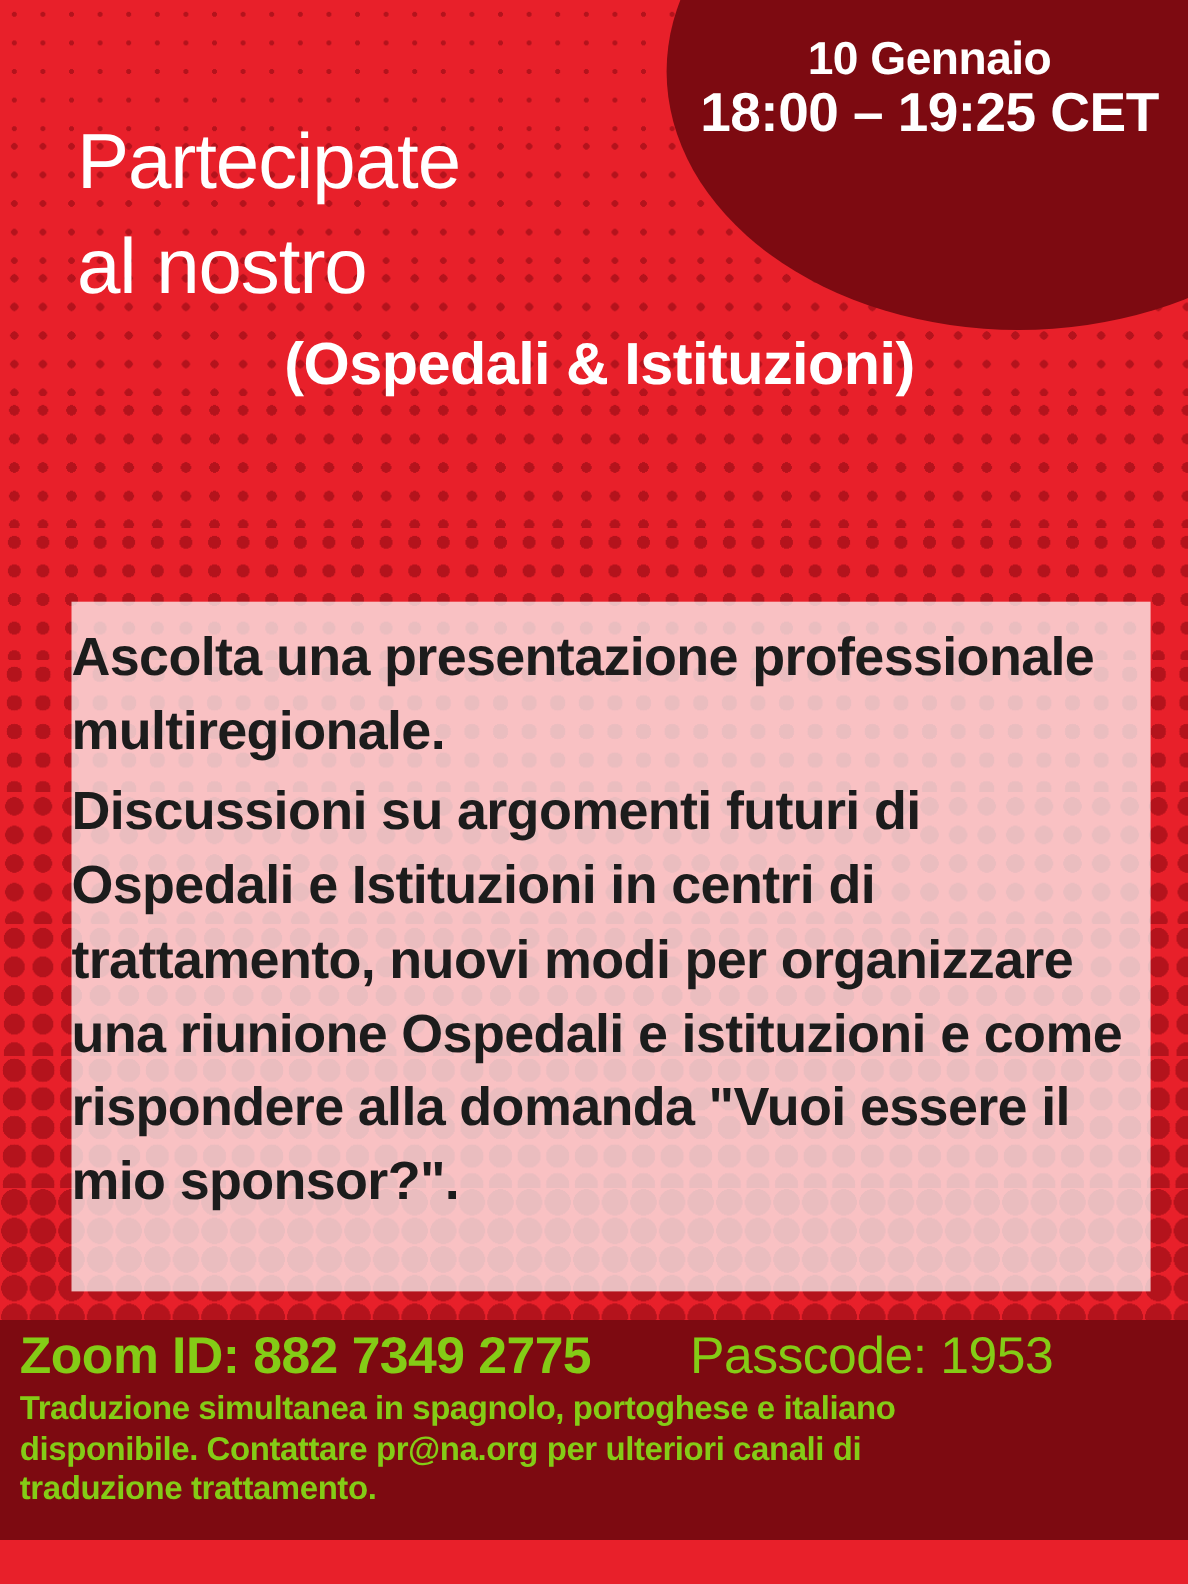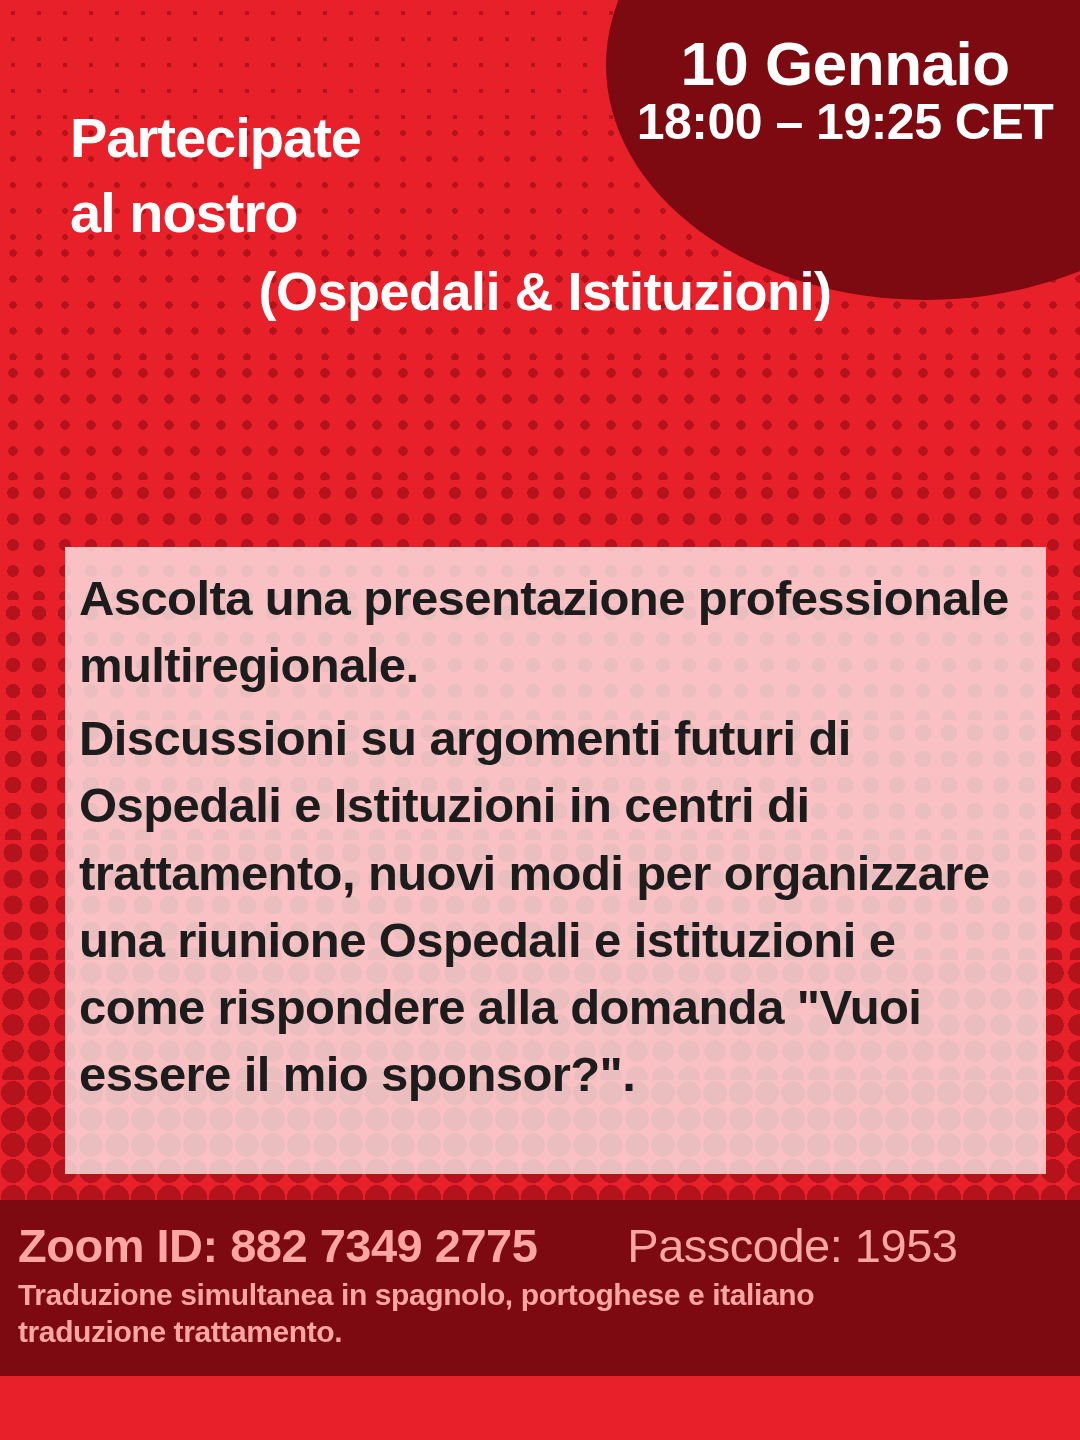--- a/index.html
+++ b/index.html
@@ -50,21 +50,21 @@
   .date-box {
     position: absolute;
     top: 32px;
     left: 620px;
     width: 450px;
     text-align: center;
     color: #ffffff;
     z-index: 6;
   }
   .date-day {
-    font-size: 62px;
+    font-size: 42px;
     font-weight: bold;
     line-height: 1.02;
     letter-spacing: -0.5px;
     white-space: nowrap;
   }
   .date-time {
     font-size: 50px;
     font-weight: bold;
     line-height: 1.1;
     letter-spacing: -0.5px;
@@ -74,22 +74,22 @@
   
   .headline {
     position: absolute;
     top: 100px;
     left: 70px;
     width: 950px;
     color: #ffffff;
     z-index: 5;
   }
   .headline .hl {
-    font-size: 56px;
-    font-weight: bold;
+    font-size: 71px;
+    font-weight: normal;
     line-height: 1.34;
     letter-spacing: -1px;
     white-space: nowrap;
   }
   .headline .sub {
     font-size: 54px;
     font-weight: bold;
     line-height: 1.3;
     letter-spacing: -0.5px;
     margin-top: 6px;
@@ -100,43 +100,43 @@
   
   .panel {
     position: absolute;
     left: 65px;
     top: 547px;
     width: 981px;
     height: 627px;
     background: rgba(255, 255, 255, 0.72);
     z-index: 4;
     box-sizing: border-box;
-    padding: 18px 14px 0 14px;
+    padding: 18px 14px 0 0;
   }
   .panel p {
     margin: 0;
     color: #1c1c1c;
     font-size: 49px;
     font-weight: bold;
     line-height: 1.37;
     letter-spacing: -0.6px;
   }
   .panel p + p { margin-top: 6px; }
 
   
   .footer {
     position: absolute;
     left: 0;
     right: 0;
     top: 1200px;
-    height: 176px;
+    height: 200px;
     background: #7d0a11;
-    color: #fca5a5;
+    color: #84cc16;
     z-index: 7;
-    padding: 18px 14px 0 18px;
+    padding: 4px 14px 0 18px;
     box-sizing: border-box;
   }
   .footer-row {
     display: flex;
     align-items: baseline;
   }
   .zoom-id {
     font-size: 47px;
     font-weight: bold;
     letter-spacing: -0.5px;
@@ -192,17 +192,18 @@
     <p>Discussioni su argomenti futuri di Ospedali e Istituzioni in centri di trattamento, nuovi modi per organizzare una riunione Ospedali e istituzioni e come rispondere alla domanda "Vuoi essere il mio sponsor?".</p>
   </div>
 
   <div class="footer">
     <div class="footer-row">
       <div class="zoom-id">Zoom ID: 882 7349 2775</div>
       <div class="passcode">Passcode: 1953</div>
     </div>
     <div class="footer-note">
       <div>Traduzione simultanea in spagnolo, portoghese e italiano</div>
+      <div>disponibile. Contattare pr@na.org per ulteriori canali di</div>
       <div>traduzione trattamento.</div>
     </div>
   </div>
 
 </div>
 
 </body></html>

